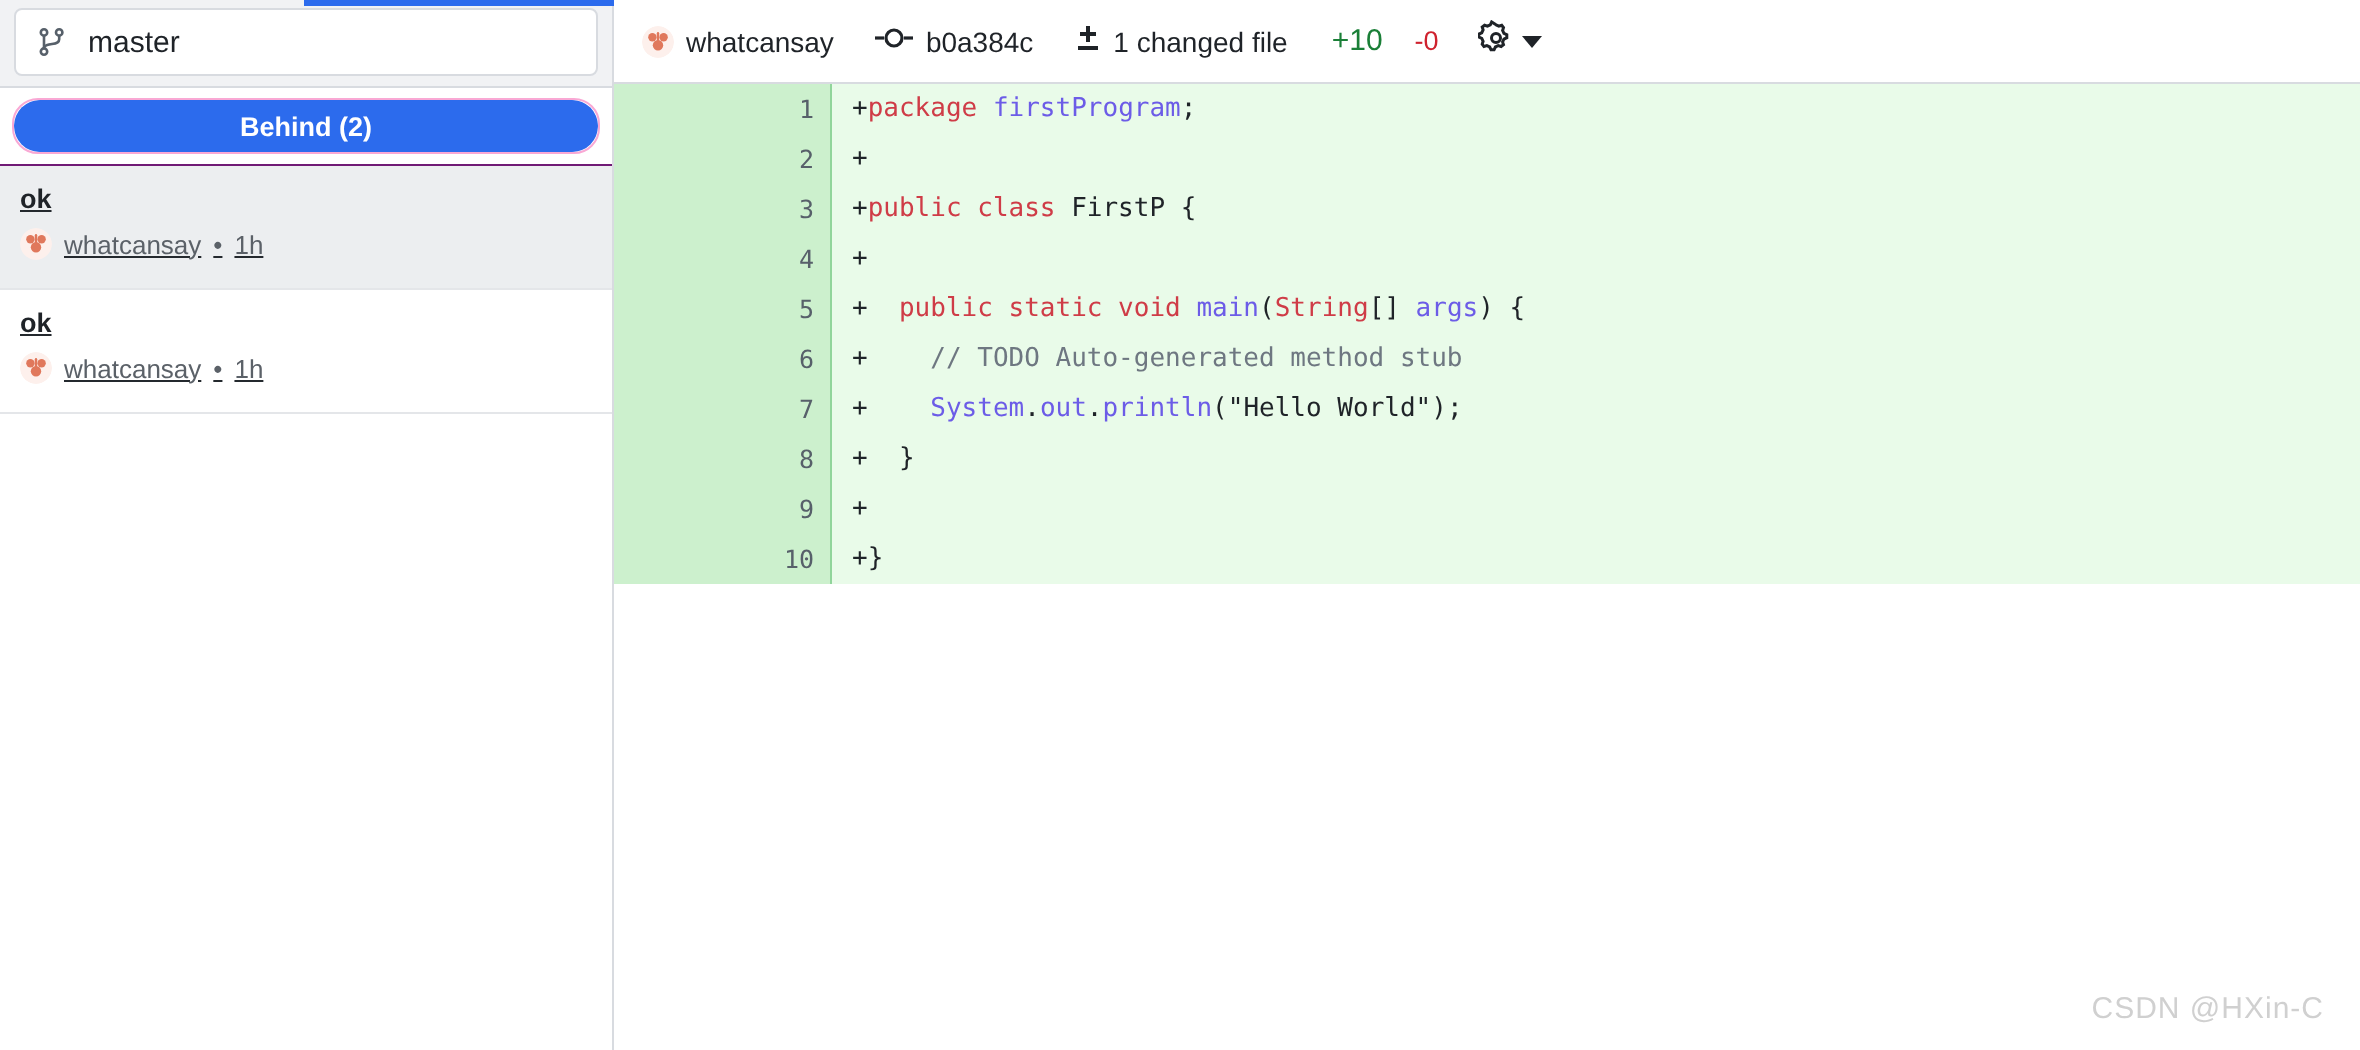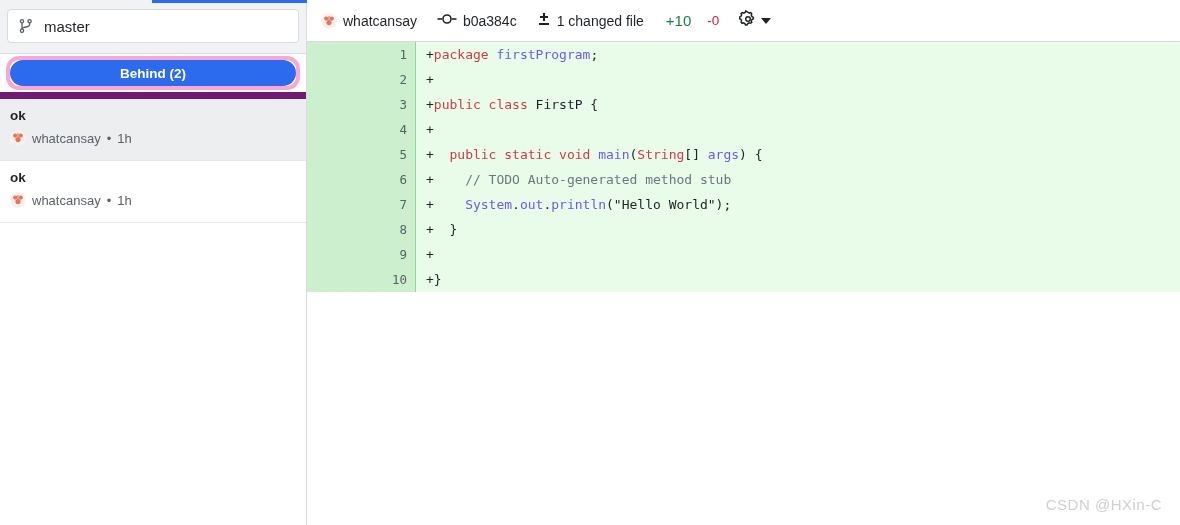--- a/index.html
+++ b/index.html
@@ -38,21 +38,21 @@
   .tab-indicator {
     position: absolute;
     top: 0;
     left: 152px;
     width: 156px;
     height: 3px;
     background: #2c6bed;
   }
   .branch-bar {
     box-sizing: border-box;
-    height: 54px;
+    height: 44px;
     padding: 5px 7px 6px 7px;
     background: #f1f2f4;
     border-bottom: 1px solid #d8dbe0;
     display: flex;
     align-items: center;
   }
   .branch-select {
     box-sizing: border-box;
     flex: 1;
     height: 34px;
@@ -79,21 +79,21 @@
     height: 38px;
     padding: 4px 6px;
     background: #ffffff;
     display: flex;
     align-items: center;
   }
   .seg-group {
     display: flex;
     width: 100%;
     height: 26px;
-    border: 4px solid #f9a8d4;
+    border: 1px solid #f9a8d4;
     border-radius: 13px;
     overflow: hidden;
   }
   .seg-btn {
     flex: 1;
     display: flex;
     align-items: center;
     justify-content: center;
     font-size: 13.5px;
     font-weight: bold;
@@ -103,21 +103,22 @@
     font-family: "Liberation Sans", sans-serif;
     cursor: pointer;
   }
   .seg-btn.active {
     background: #2c6bed;
     color: #ffffff;
     border-radius: 13px;
   }
 
   .commit-list {
-    border-top: 7px solid #701a75;
+    border-top: 1px solid #701a75;
+    text-decoration: underline;
   }
   .commit-item {
     box-sizing: border-box;
     height: 62px;
     padding: 8px 10px 0 10px;
     border-bottom: 1px solid #e4e6e9;
     background: #ffffff;
   }
   .commit-item.selected {
     background: #eceef0;

